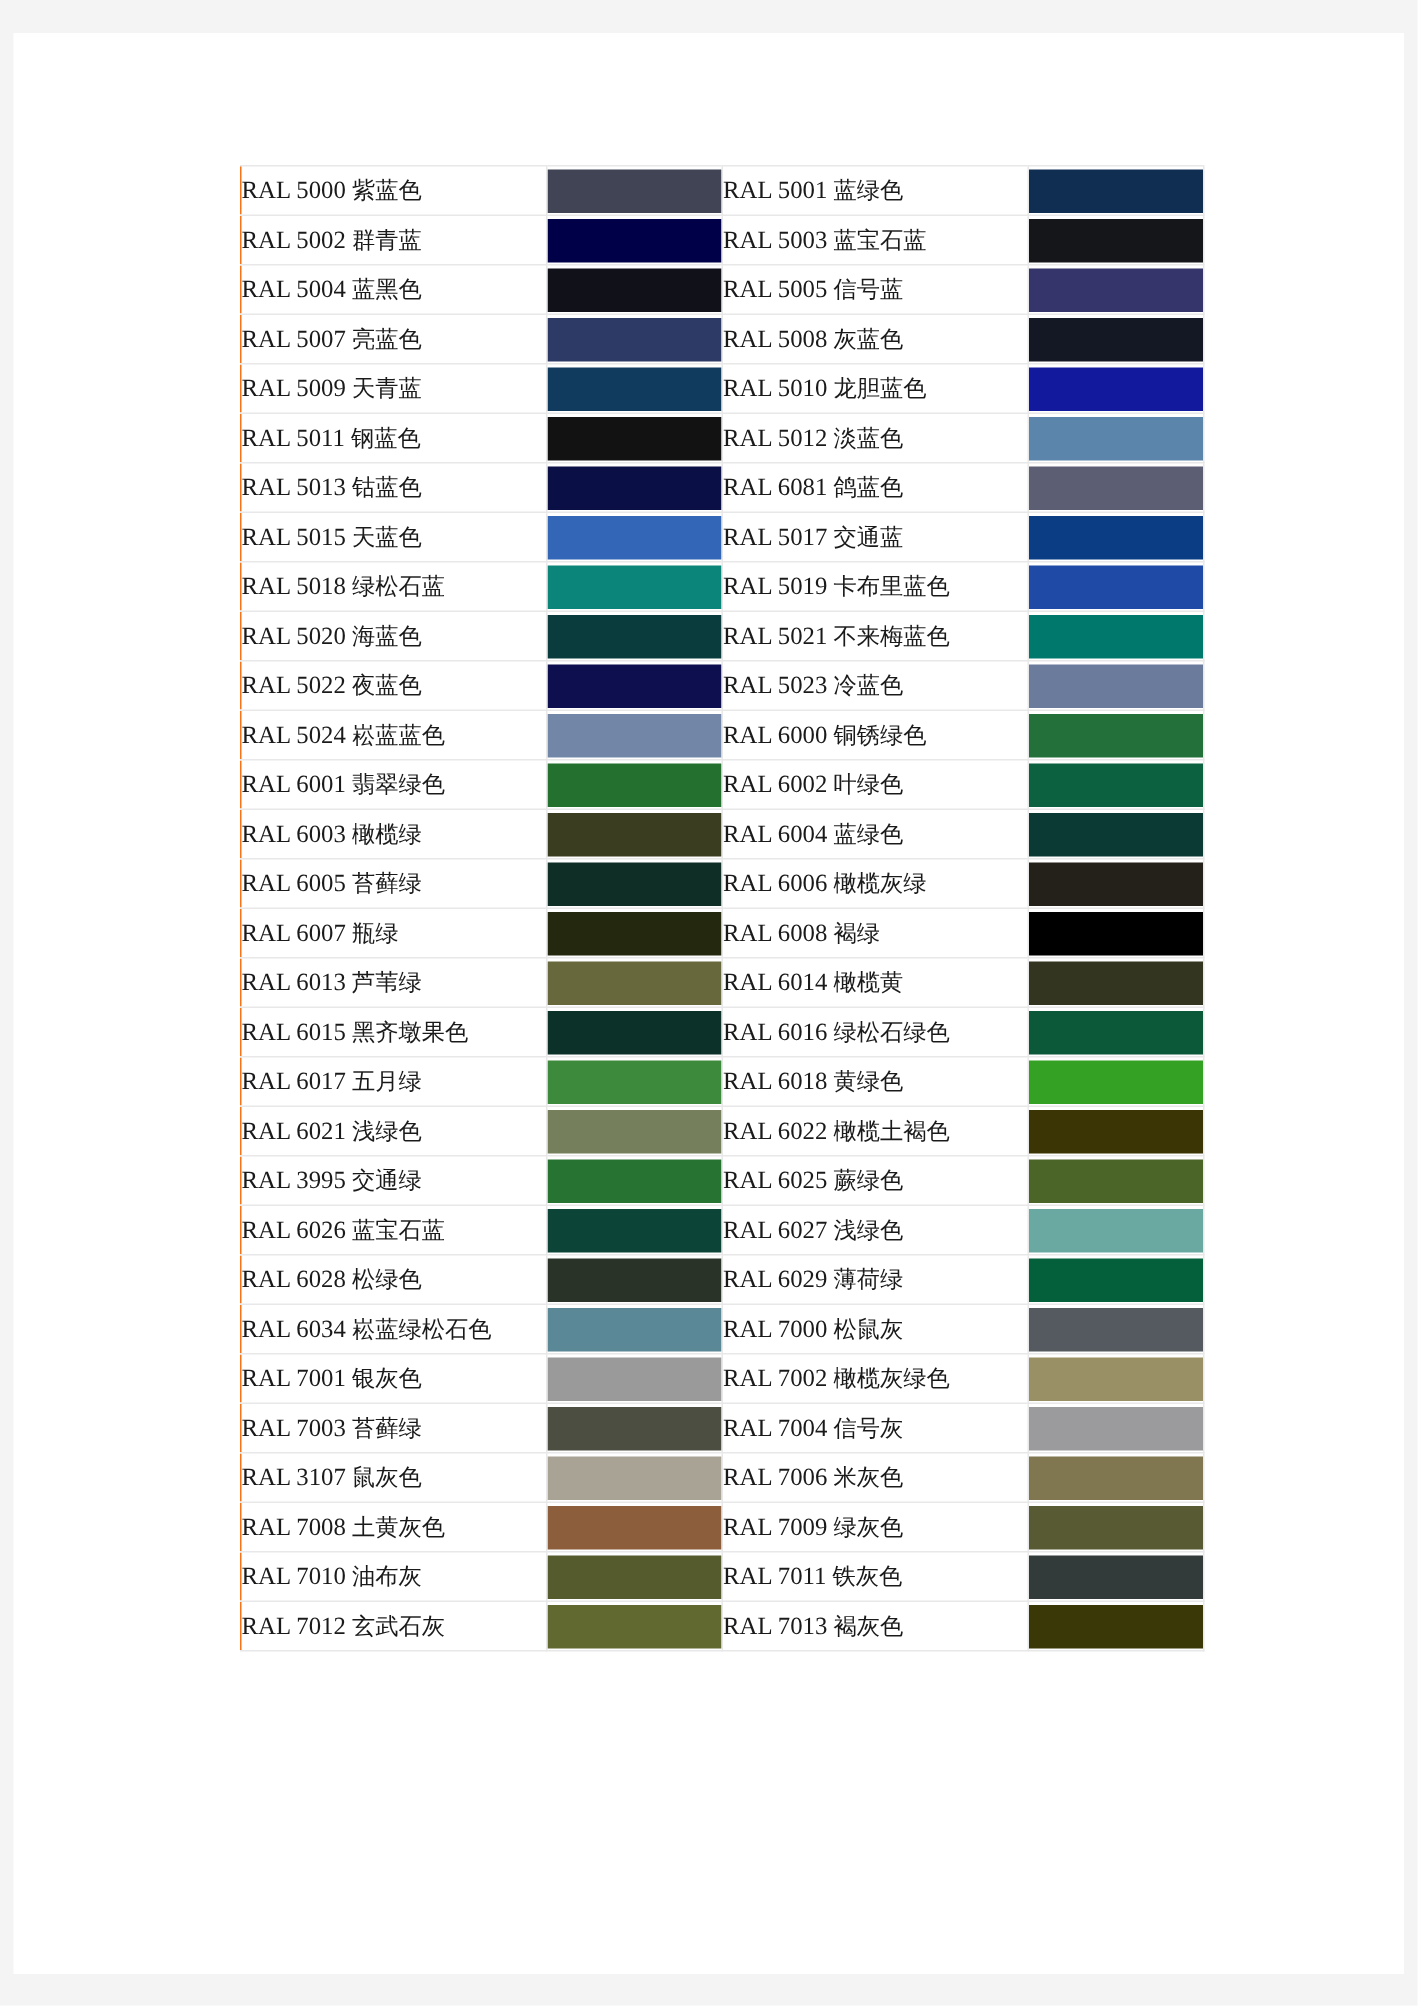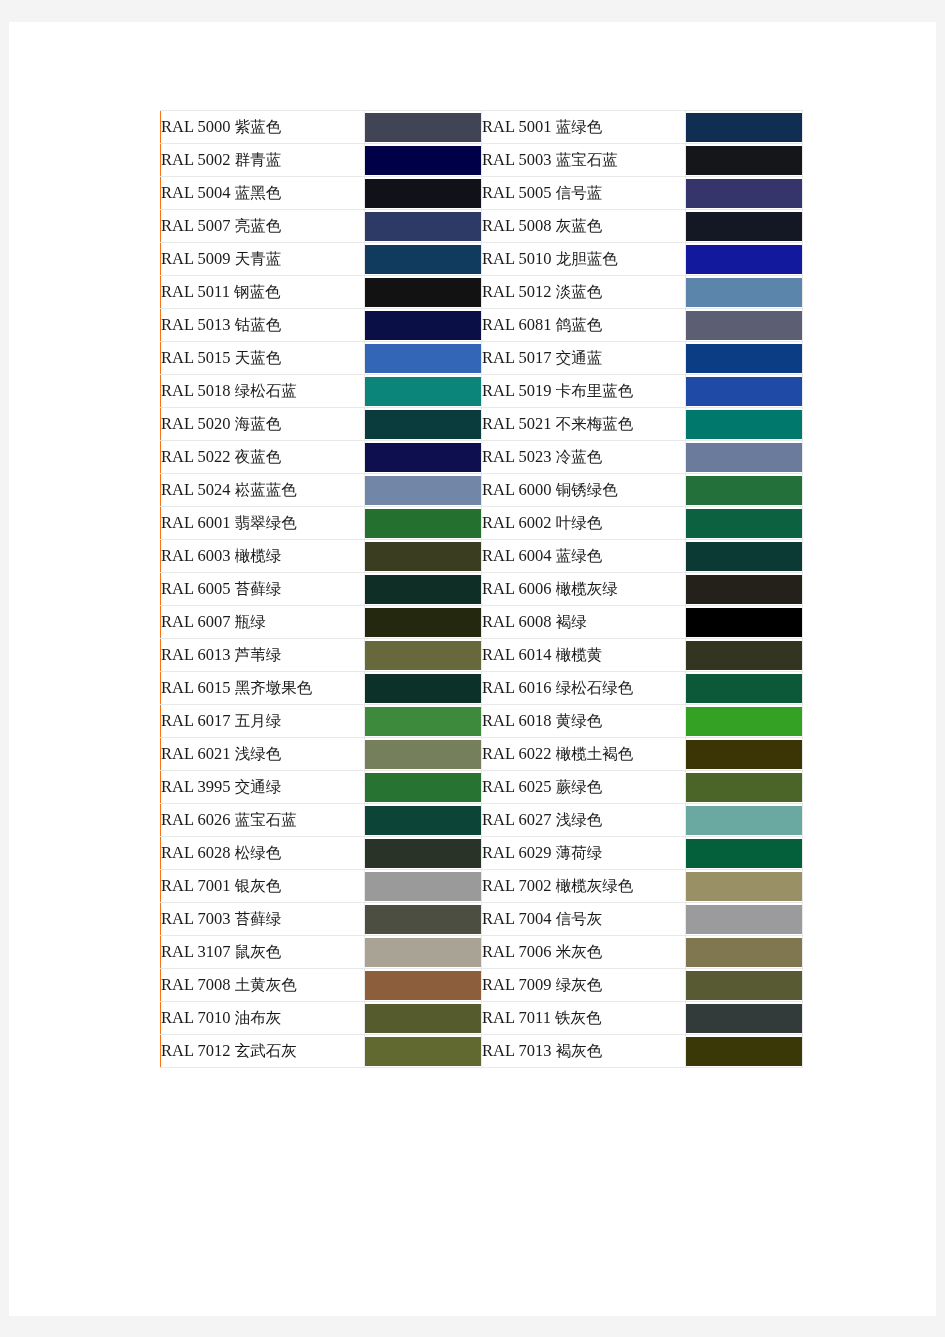--- a/index.html
+++ b/index.html
@@ -303,20 +303,30 @@
             <td class="name-cell"><span class="code">RAL  6028</span> <span class="cn">松绿色</span></td>
             <td class="swatch-cell">
               <span class="swatch" style="background-color: rgb(41, 51, 40);"></span>
             </td>
             <td class="name-cell"><span class="code">RAL  6029</span> <span class="cn">薄荷绿</span></td>
             <td class="swatch-cell">
               <span class="swatch" style="background-color: rgb(4, 96, 58);"></span>
             </td>
           </tr>
           <tr>
+            <td class="name-cell"><span class="code">RAL  6034</span> <span class="cn">崧蓝绿松石色</span></td>
+            <td class="swatch-cell">
+              <span class="swatch" style="background-color: rgb(91, 136, 150);"></span>
+            </td>
+            <td class="name-cell"><span class="code">RAL  7000</span> <span class="cn">松鼠灰</span></td>
+            <td class="swatch-cell">
+              <span class="swatch" style="background-color: rgb(85, 90, 96);"></span>
+            </td>
+          </tr>
+          <tr>
             <td class="name-cell"><span class="code">RAL  7001</span> <span class="cn">银灰色</span></td>
             <td class="swatch-cell">
               <span class="swatch" style="background-color: rgb(154, 154, 154);"></span>
             </td>
             <td class="name-cell"><span class="code">RAL  7002</span> <span class="cn">橄榄灰绿色</span></td>
             <td class="swatch-cell">
               <span class="swatch" style="background-color: rgb(153, 144, 101);"></span>
             </td>
           </tr>
           <tr>

